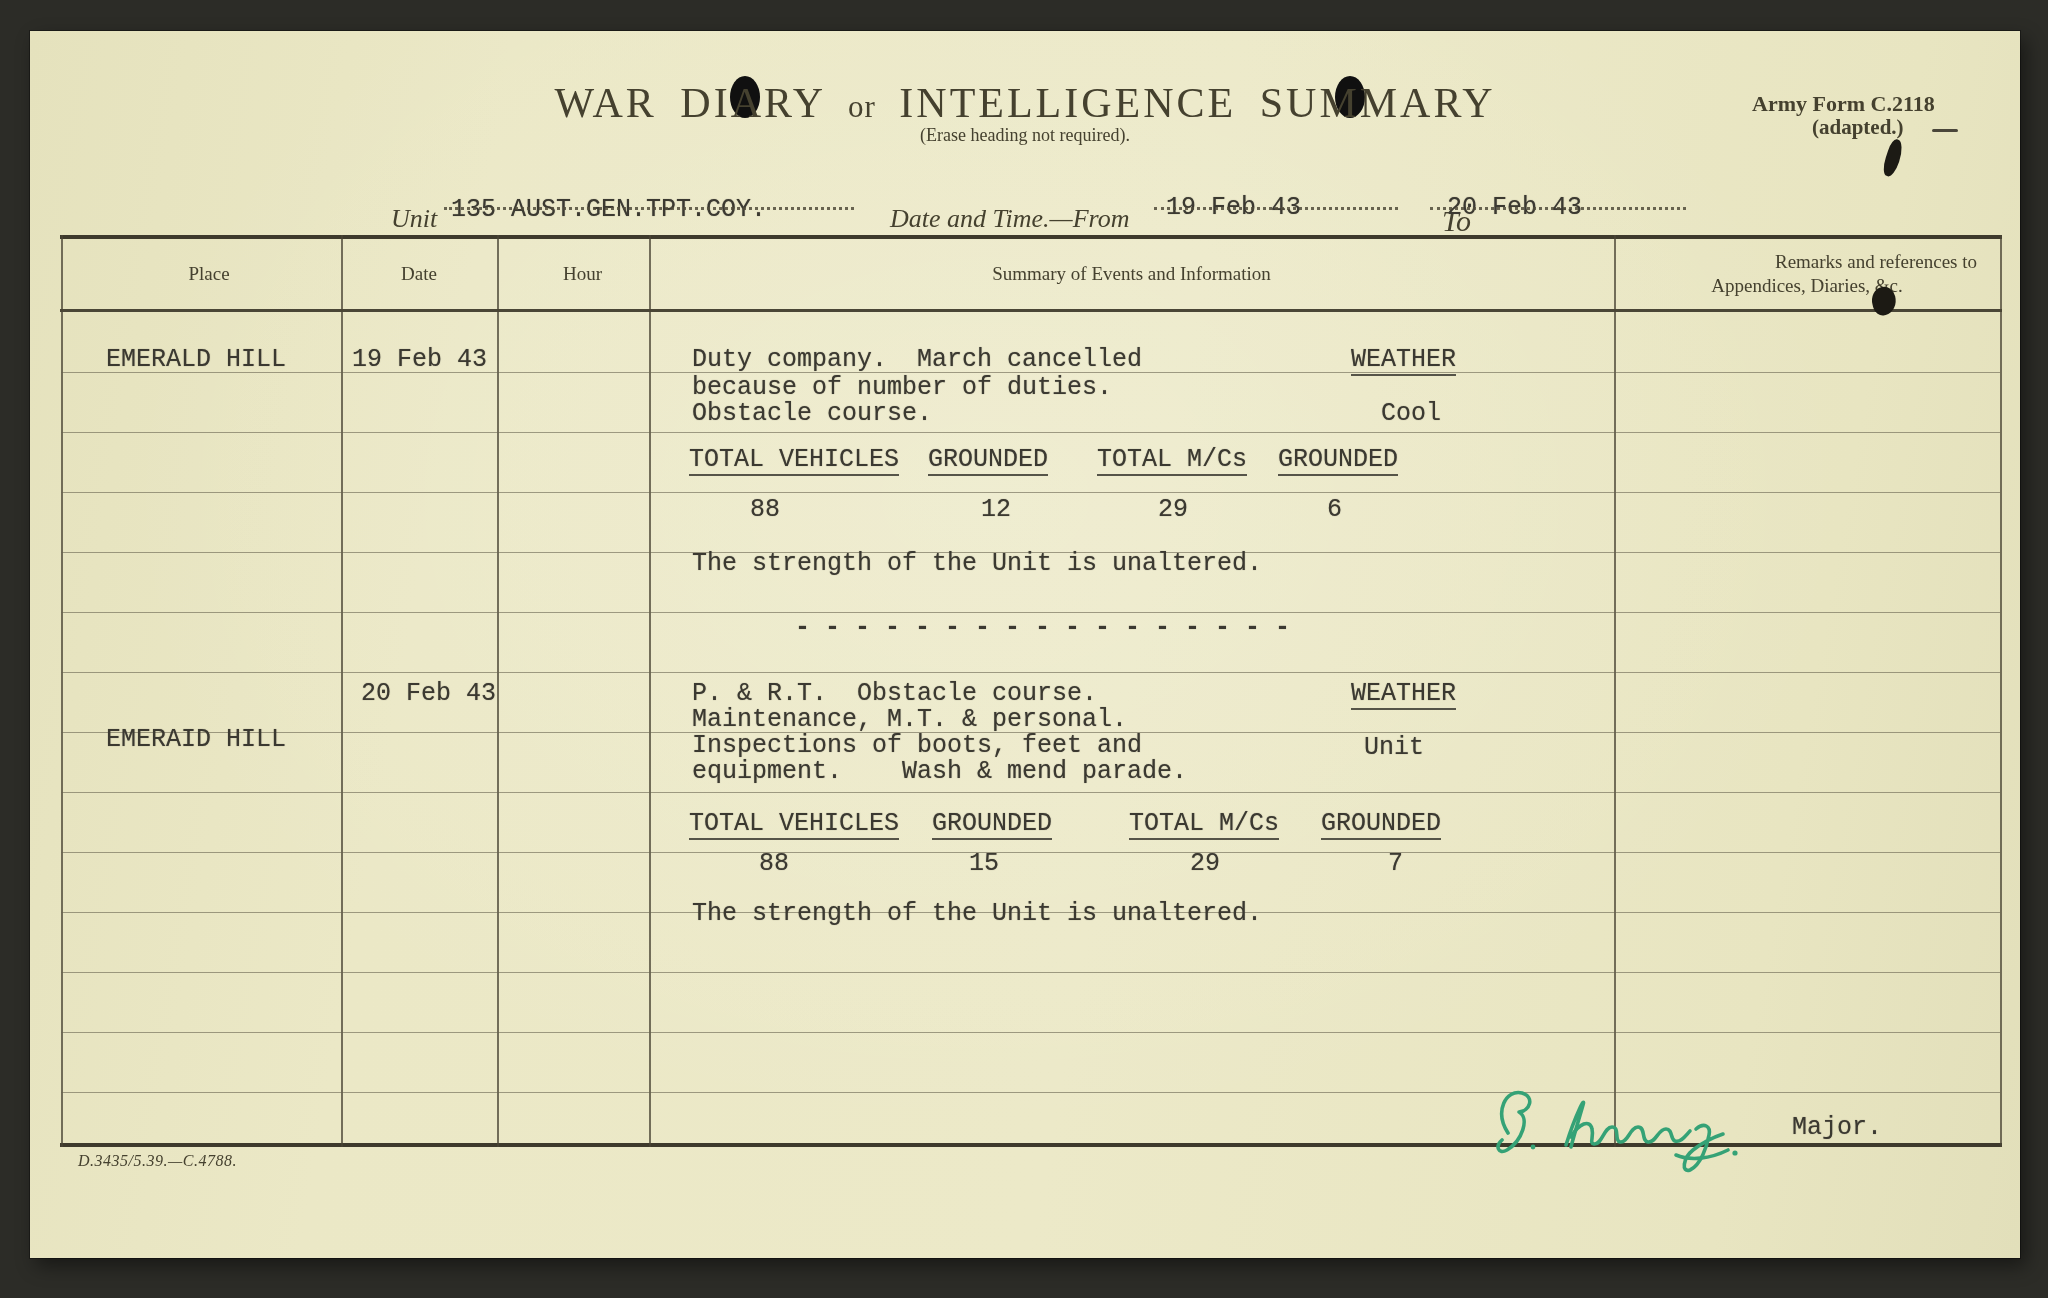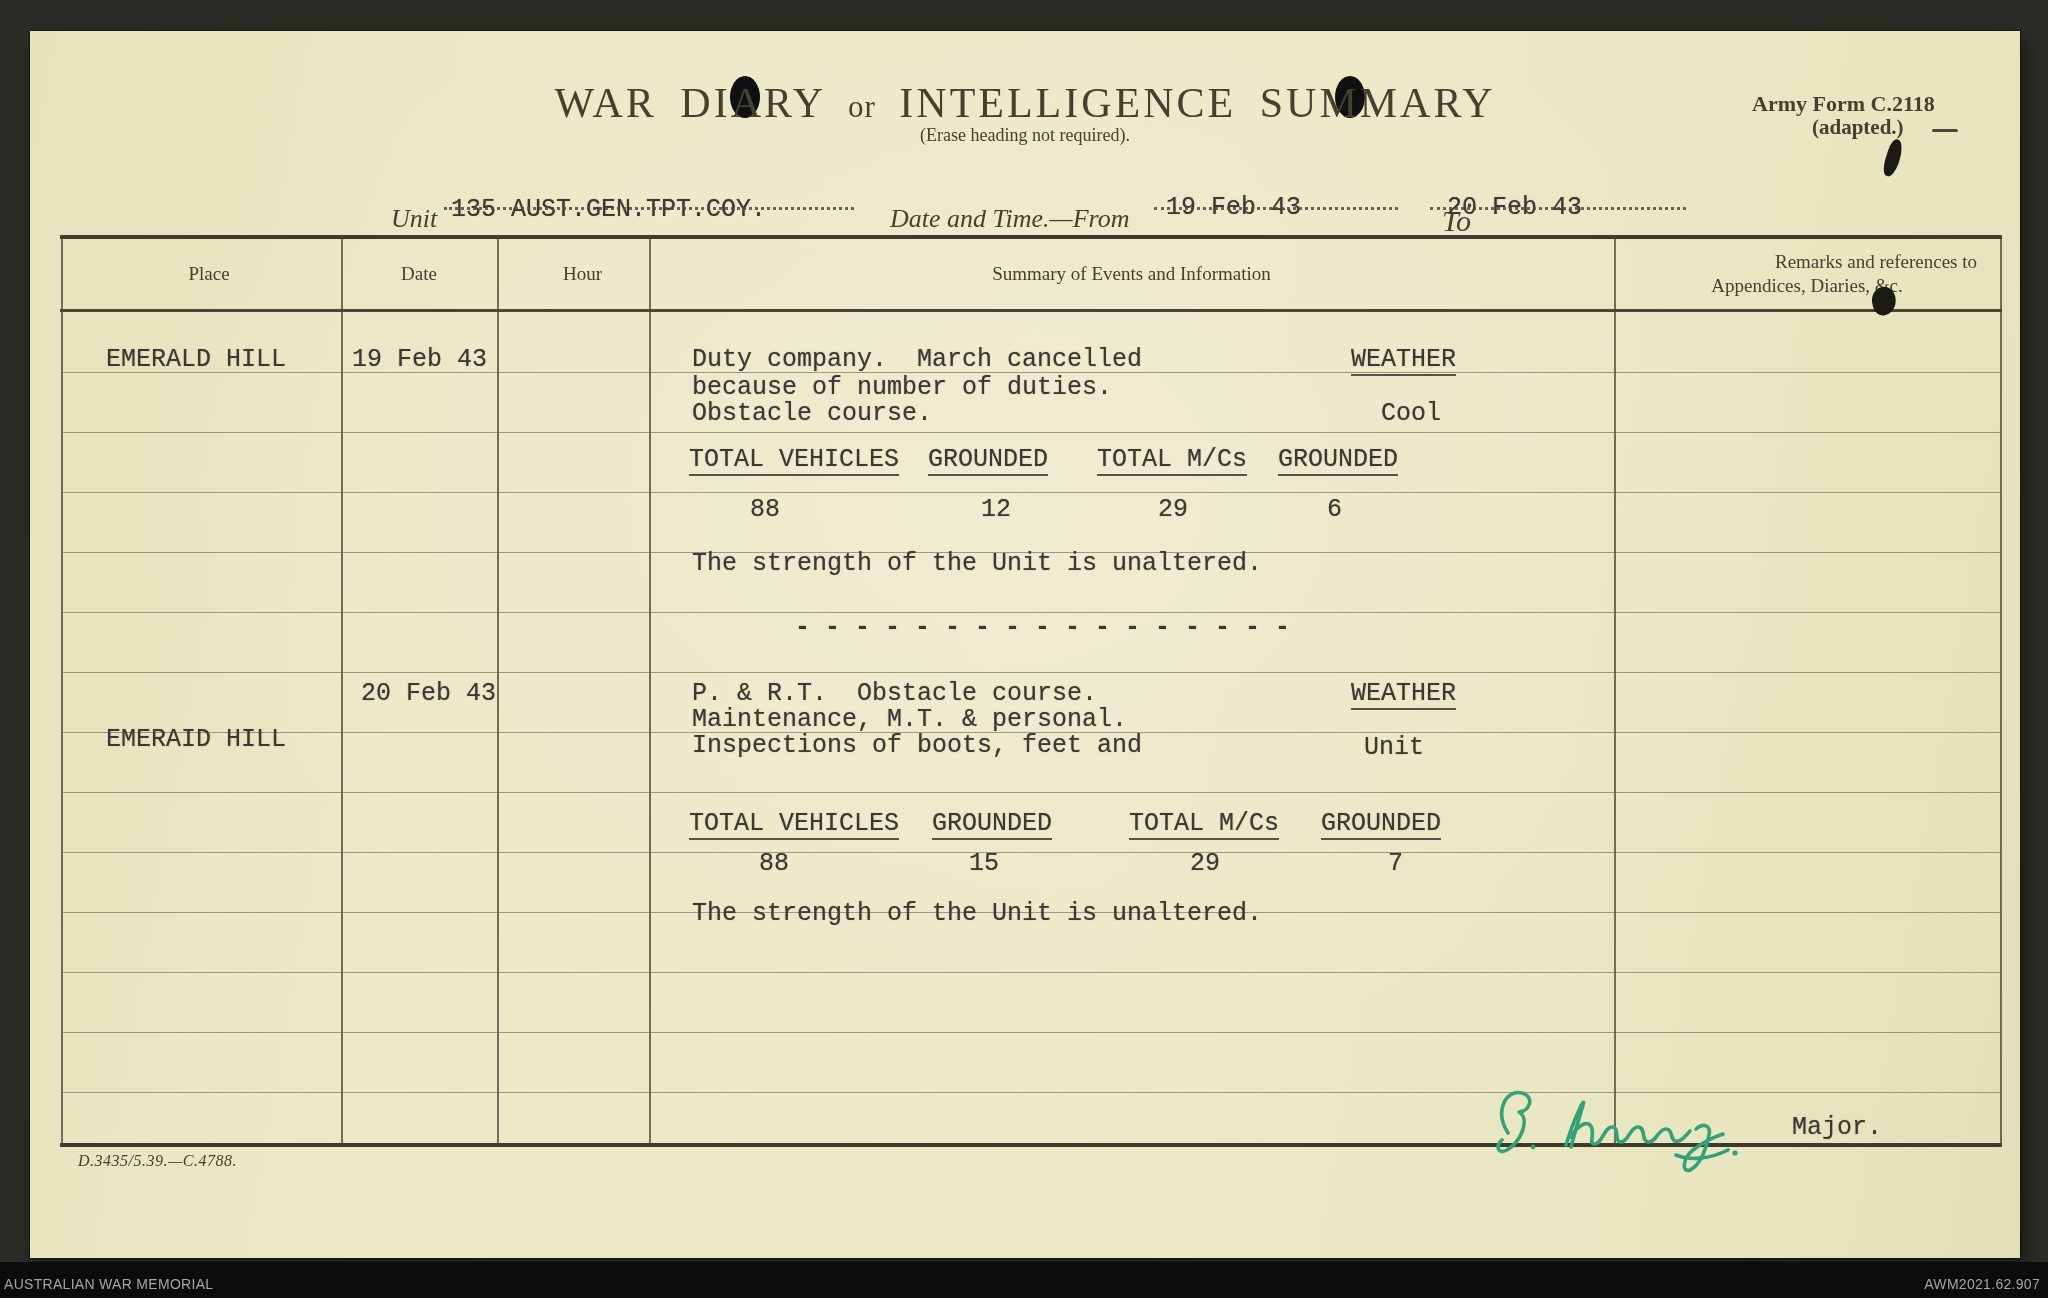--- a/index.html
+++ b/index.html
@@ -119,20 +119,21 @@
     <div class="abs typed" style="left:1297px;top:465px;">6</div>
     <div class="abs typed" style="left:662px;top:519px;">The strength of the Unit is unaltered.</div>
 
     <div class="abs typed" style="left:765px;top:583px;font-weight:bold;">- - - - - - - - - - - - - - - - -</div>
 
     <div class="abs typed" style="left:76px;top:649px;margin-top:46px;">EMERAID HILL</div>
     <div class="abs typed" style="left:331px;top:649px;">20 Feb 43</div>
     <div class="abs typed" style="left:662px;top:649px;">P. &amp; R.T.  Obstacle course.</div>
     <div class="abs typed" style="left:662px;top:675px;">Maintenance, M.T. &amp; personal.</div>
     <div class="abs typed" style="left:662px;top:701px;">Inspections of boots, feet and</div>
+    <div class="abs typed" style="left:662px;top:727px;">equipment.    Wash &amp; mend parade.</div>
     <div class="abs typed tu" style="left:1321px;top:649px;">WEATHER</div>
     <div class="abs typed" style="left:1334px;top:703px;">Unit</div>
 
     <div class="abs typed tu" style="left:659px;top:779px;">TOTAL VEHICLES</div>
     <div class="abs typed tu" style="left:902px;top:779px;">GROUNDED</div>
     <div class="abs typed tu" style="left:1099px;top:779px;">TOTAL M/Cs</div>
     <div class="abs typed tu" style="left:1291px;top:779px;">GROUNDED</div>
     <div class="abs typed" style="left:729px;top:819px;">88</div>
     <div class="abs typed" style="left:939px;top:819px;">15</div>
     <div class="abs typed" style="left:1160px;top:819px;">29</div>
@@ -150,17 +151,13 @@
           <path d="M198,76 C212,82 232,80 250,71"></path>
           <circle cx="257" cy="74" r="2.6" fill="#35a276" stroke="none"></circle>
         </g>
       </svg>
     </div>
     <div class="abs typed" style="left:1762px;top:1083px;">Major.</div>
 
     <div class="abs printed ital" style="left:48px;top:1121px;font-size:16px;letter-spacing:.5px;">D.3435/5.39.—C.4788.</div>
   </div>
 
-  <div id="strip">
-    <span class="lbl" style="left:4px;">AUSTRALIAN WAR MEMORIAL</span>
-    <span class="lbl" style="right:8px;">AWM2021.62.907</span>
-  </div>
 </div>
 
 </body></html>

